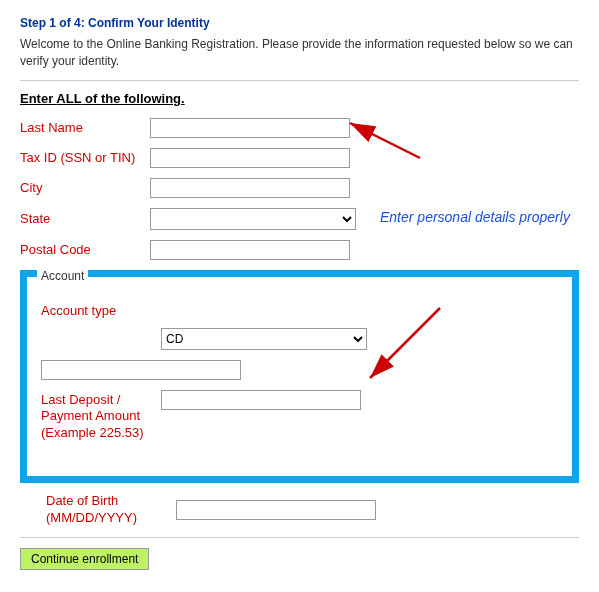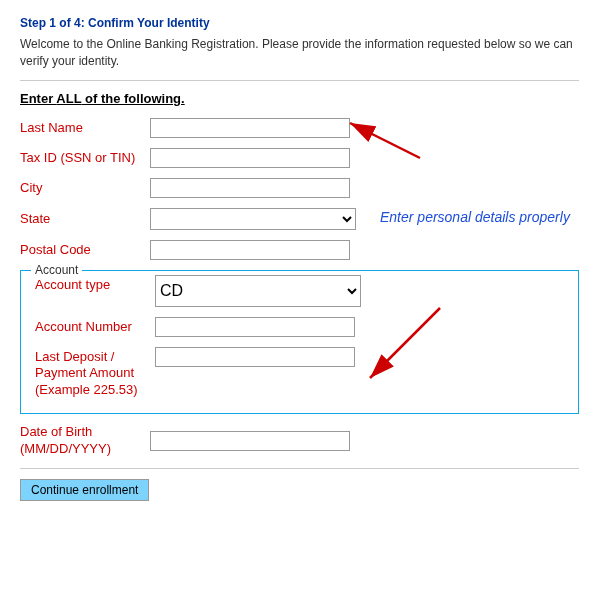--- a/index.html
+++ b/index.html
@@ -59,22 +59,22 @@
       padding: 1px 3px;
     }
     .form-select {
       width: 206px;
       height: 22px;
       border: 1px solid #999;
       font-size: 12px;
       background: #fff;
     }
     .account-box {
-      border: 1px solid #0ea5e9;
-      padding: 4px 14px;
+      border: 7px solid #0ea5e9;
+      padding: 24px 14px;
       margin-bottom: 10px;
       position: relative;
       margin-top: 4px;
     }
     .account-legend {
       position: absolute;
       top: -8px;
       left: 10px;
       background: #fff;
       padding: 0 4px;
@@ -96,35 +96,37 @@
     }
     .account-input {
       width: 200px;
       height: 20px;
       border: 1px solid #999;
       font-size: 12px;
       padding: 1px 3px;
     }
     .account-select {
       width: 206px;
-      height: 32px;
-      border: 1px solid #999;
-      font-size: 16px;
-      background: #fff;
+      height: 22px;
+      border: 1px solid #999;
+      font-size: 12px;
+      background: #fff;
+      margin-top: 27px;
     }
     .dob-label {
       color: #cc0000;
       font-size: 13px;
       width: 130px;
       flex-shrink: 0;
       line-height: 1.3;
+      margin-left: 26px;
     }
     .continue-btn {
       border: 1px solid #999;
-      background: #7dd3fc;
+      background: #bef264;
       font-size: 12px;
       padding: 3px 10px;
       cursor: pointer;
     }
   </style>
 </head>
 <body>
 
 <h2>Step 1 of 4: Confirm Your Identity</h2>
 <p class="subtitle">Welcome to the Online Banking Registration. Please provide the information requested below so we can verify your identity.</p>
@@ -180,21 +182,20 @@
         <label class="account-label">Account type</label>
         <select class="account-select">
           <option value="CD" selected="">CD</option>
           <option value="Checking">Checking</option>
           <option value="Savings">Savings</option>
           <option value="Money Market">Money Market</option>
         </select>
       </div>
 
       <div class="account-row">
-        <label class="account-label">Account Number</label>
         <input class="account-input" type="text" style="">
       </div>
 
       <div class="account-row">
         <label class="account-label">Last Deposit / Payment Amount (Example 225.53)</label>
         <input class="account-input" type="text" style="">
       </div>
     </div>
   </div>
 

